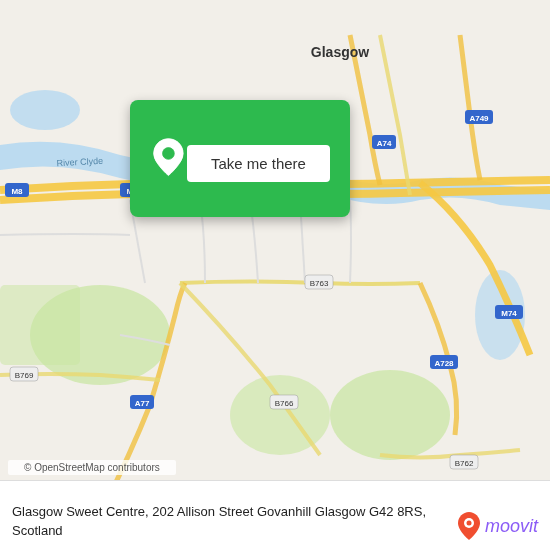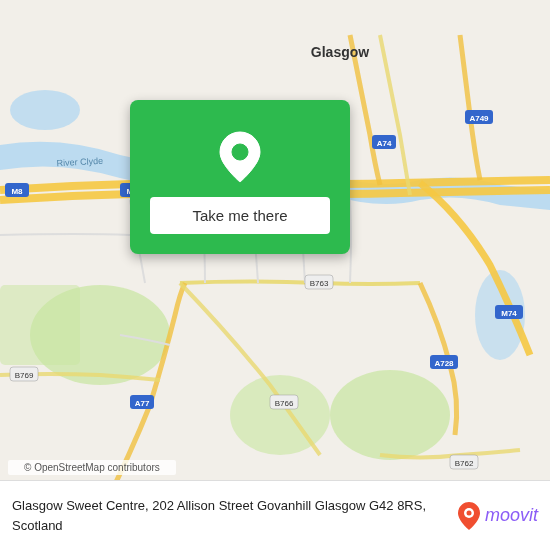--- a/index.html
+++ b/index.html
@@ -32,21 +32,20 @@
     
     .location-card {
       position: absolute;
       top: 100px;
       left: 130px;
       width: 220px;
       background: #2dba4e;
       border-radius: 8px;
       padding: 30px 20px 20px 20px;
       display: flex;
-      flex-direction: column;
       align-items: center;
       box-shadow: 0 4px 12px rgba(0,0,0,0.3);
     }
 
     .pin-icon {
       width: 50px;
       height: 55px;
       margin-bottom: 12px;
     }
 
@@ -65,21 +64,21 @@
 
     
     .info-bar {
       position: absolute;
       bottom: 0;
       left: 0;
       right: 0;
       background: white;
       padding: 10px 12px 10px 12px;
       display: flex;
-      align-items: center;
+      align-items: flex-end;
       justify-content: space-between;
       border-top: 1px solid #ddd;
       min-height: 70px;
     }
 
     .info-text {
       flex: 1;
     }
 
     .address-text {

